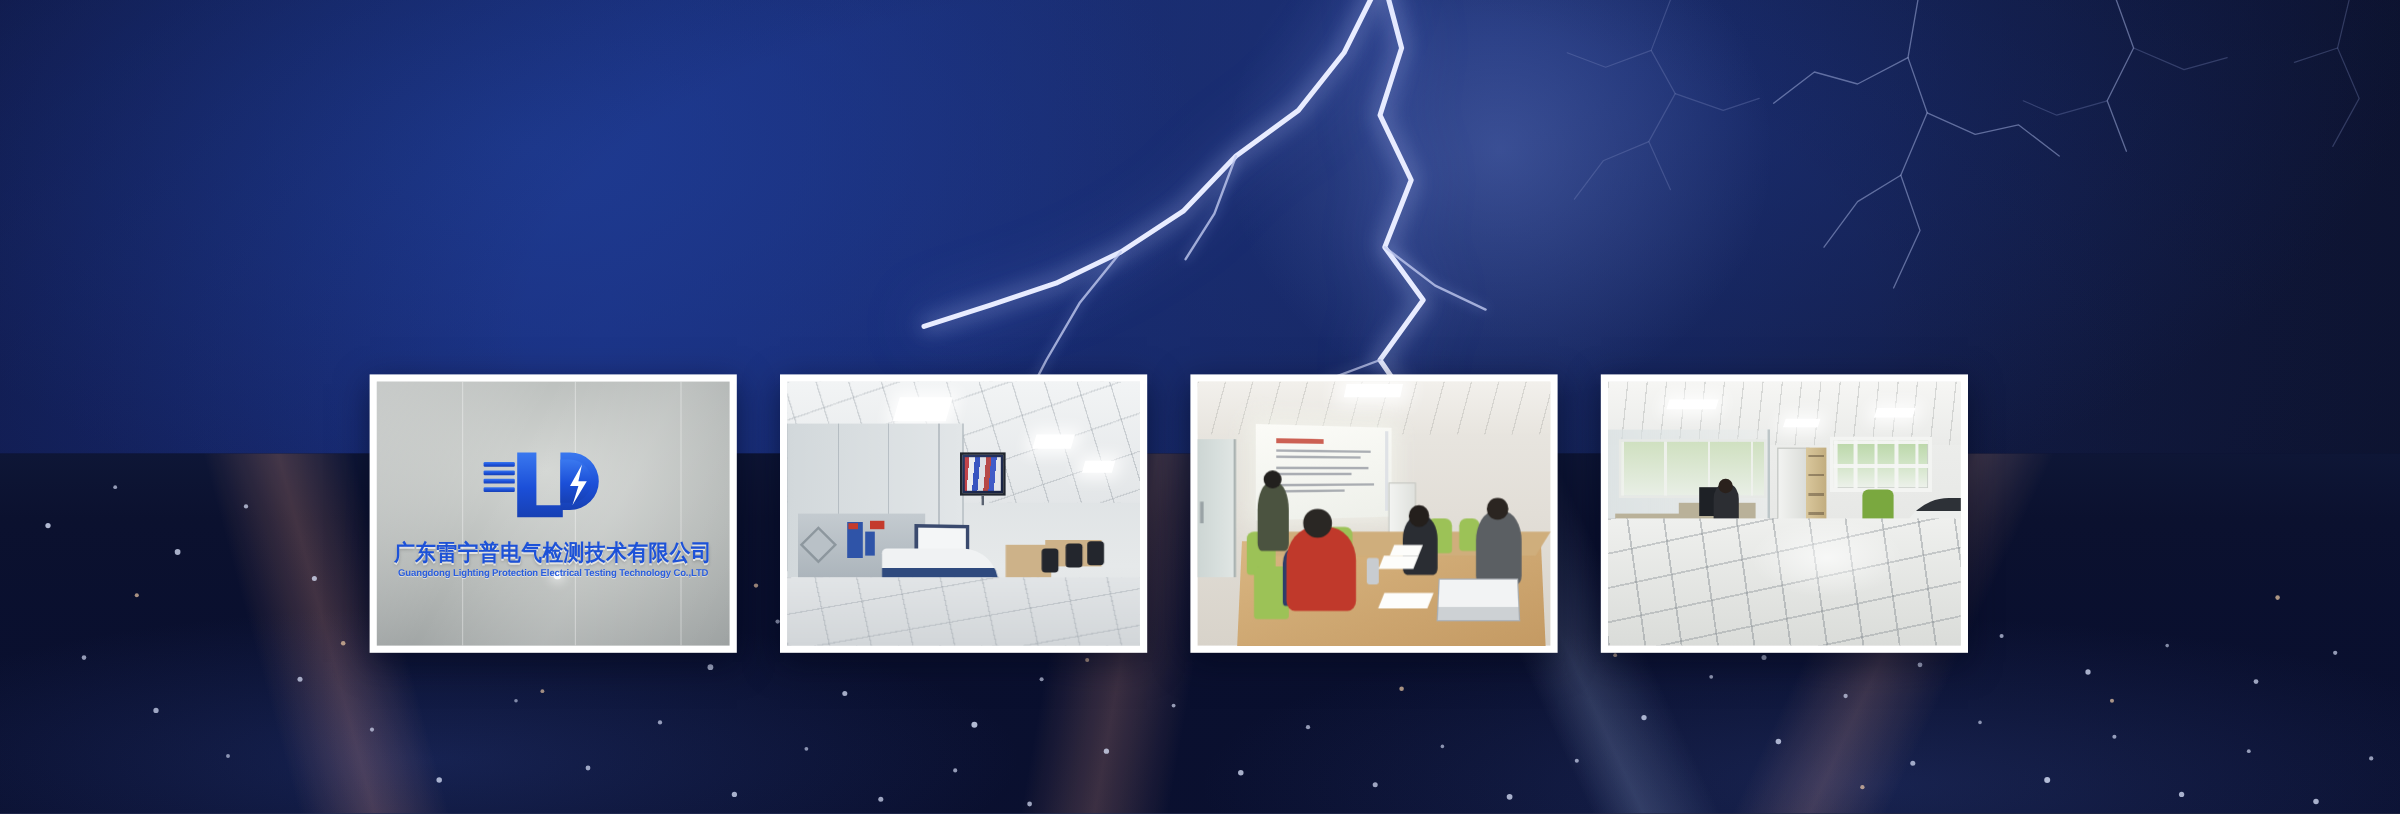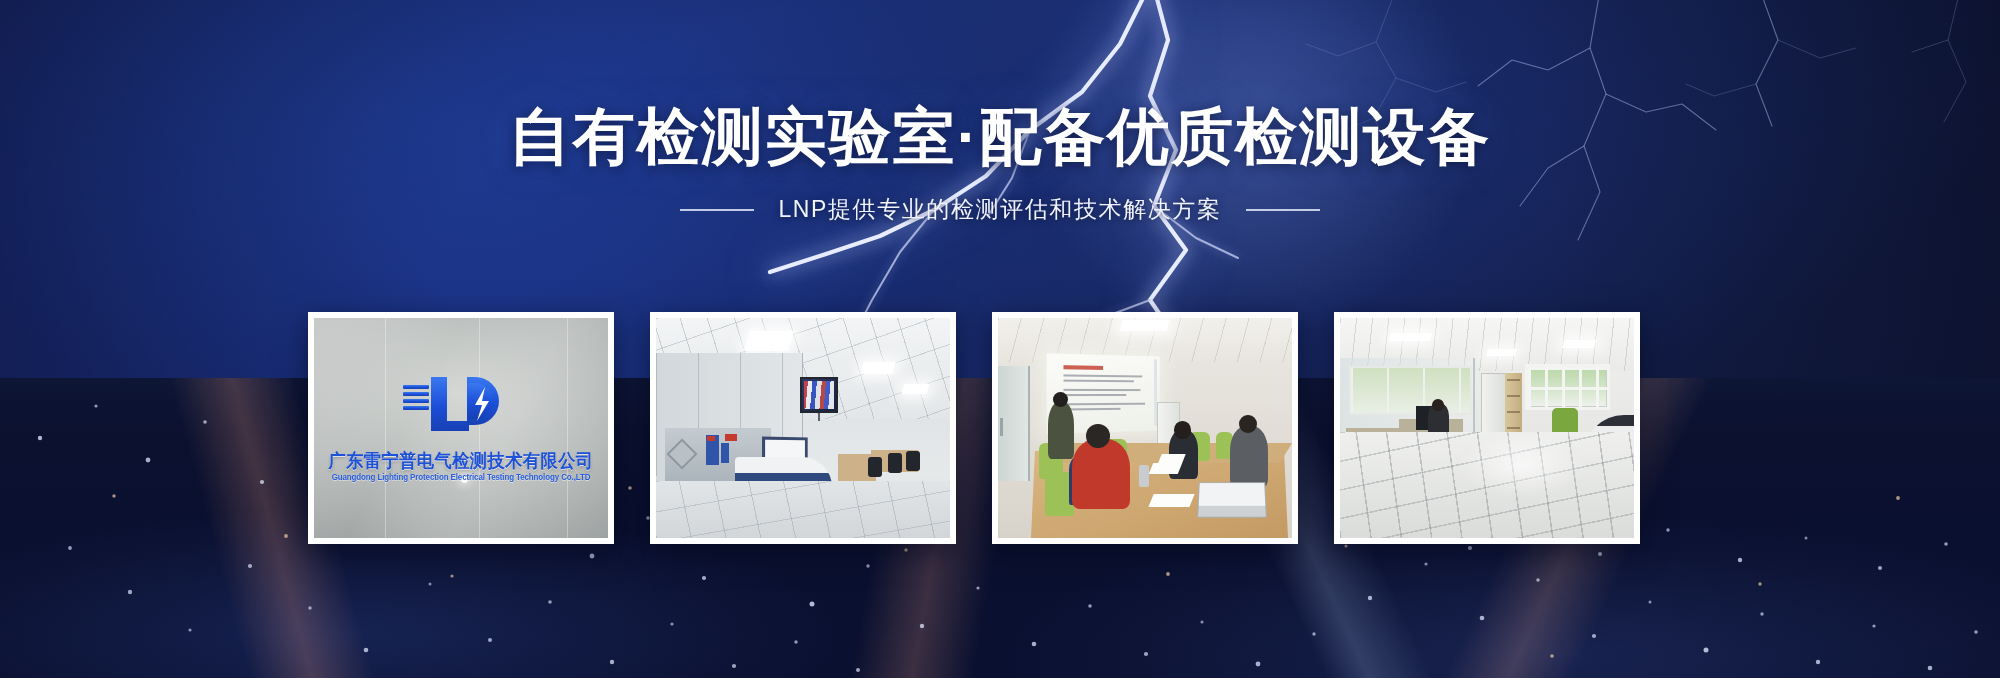--- a/index.html
+++ b/index.html
@@ -421,28 +421,20 @@
         <circle cx="906" cy="172" r="1.7" opacity=".7"></circle>
           <circle cx="1168" cy="196" r="1.9" opacity=".72"></circle>
         <circle cx="1346" cy="168" r="1.6" opacity=".68"></circle>
           <circle cx="1552" cy="278" r="1.8" opacity=".7"></circle>
         <circle cx="1760" cy="206" r="1.7" opacity=".7"></circle>
           <circle cx="1898" cy="120" r="1.9" opacity=".72"></circle>
       </g>
     </svg>
   </div>
 
-  <div class="headline-wrap">
-    <div class="headline">自有检测实验室·配备优质检测设备</div>
-    <div class="subline">
-      <span class="rule"></span>
-      <span class="subtitle">LNP提供专业的检测评估和技术解决方案</span>
-      <span class="rule"></span>
-    </div>
-  </div>
 
   <div class="cards">
 
     <div class="card">
       <div class="photo p1">
         <div class="seam s1"></div>
         <div class="seam s2"></div>
         <div class="seam s3"></div>
         <div class="sheen"></div>
         <div class="glint"></div>

